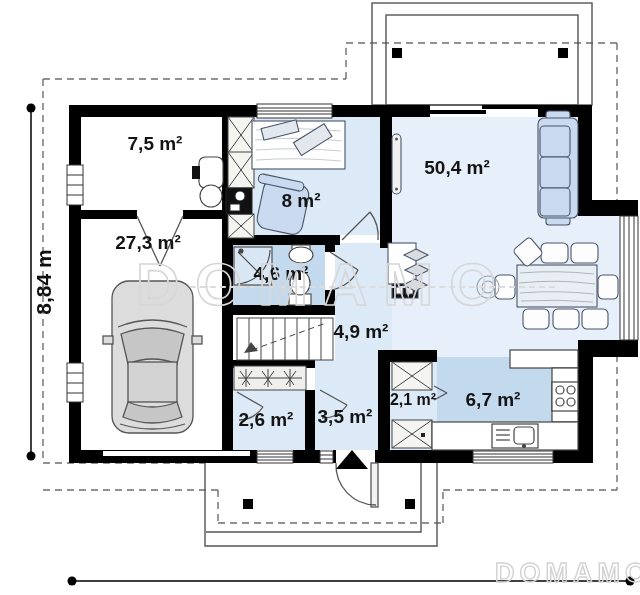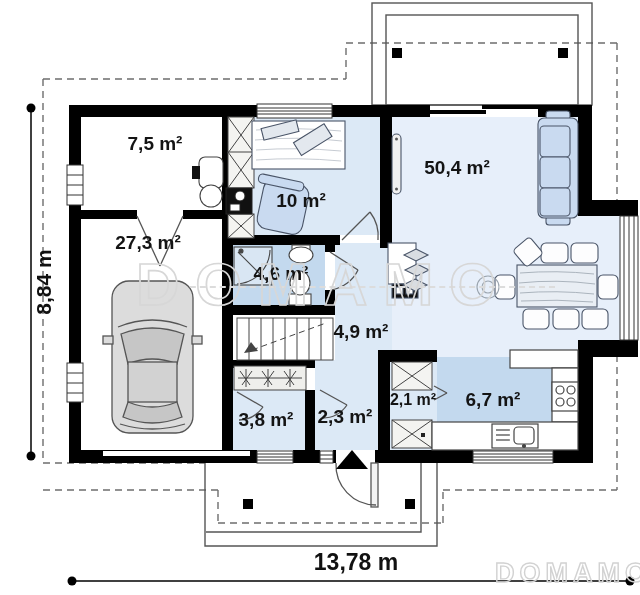--- a/index.html
+++ b/index.html
@@ -360,28 +360,27 @@
     <circle cx="31" cy="108" r="4.5" stroke="none"></circle>
     <circle cx="31" cy="456" r="4.5" stroke="none"></circle>
     <line x1="72" y1="581" x2="630" y2="581"></line>
     <circle cx="72" cy="581" r="4.5" stroke="none"></circle>
     <circle cx="630" cy="581" r="4.5" stroke="none"></circle>
   </g>
 </svg>
 
   <div class="lbl" style="left:155px;top:144px">7,5 m²</div>
   <div class="lbl" style="left:148px;top:243px">27,3 m²</div>
-  <div class="lbl" style="left:301px;top:201px">10 m²</div>
+  <div class="lbl" style="left:301px;top:201px">8 m²</div>
   <div class="lbl" style="left:281px;top:274px">4,6 m²</div>
   <div class="lbl" style="left:457px;top:168px">50,4 m²</div>
   <div class="lbl" style="left:361px;top:332px">4,9 m²</div>
-  <div class="lbl" style="left:266px;top:420px">3,8 m²</div>
-  <div class="lbl" style="left:345px;top:417px">2,3 m²</div>
+  <div class="lbl" style="left:266px;top:420px">2,6 m²</div>
+  <div class="lbl" style="left:345px;top:417px">3,5 m²</div>
   <div class="lbl small" style="left:413px;top:400px">2,1 m²</div>
   <div class="lbl" style="left:493px;top:400px">6,7 m²</div>
 
-  <div class="dim" id="dim-bottom">13,78 m</div>
   <div class="dim" id="dim-left">8,84 m</div>
 
   <div id="wm-center-line"></div>
   <div class="wm" id="wm-center">DOMAMO</div>
   <div class="wm" id="wm-corner">DOMAMO</div>
 </div>
 
 </body></html>

